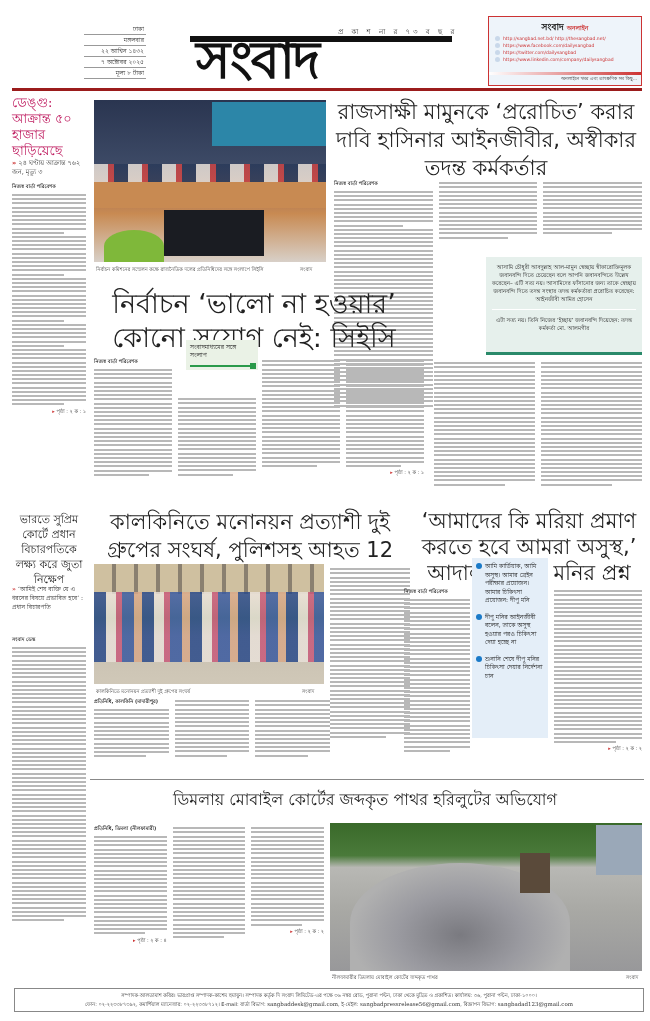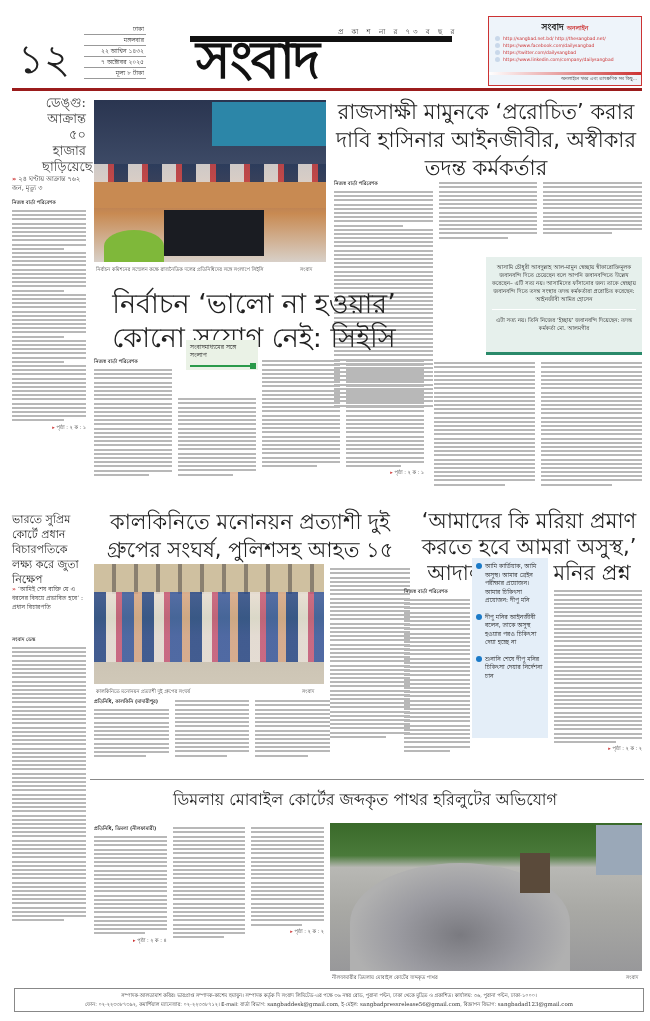--- a/index.html
+++ b/index.html
@@ -17,21 +17,21 @@
   .web-box { position: absolute; left: 488px; top: 16px; width: 154px; height: 70px; border: 1px solid #c33; background: #eef4fa; padding: 3px 6px; }
   .web-box .wb-title { font-size: 9px; font-weight: bold; text-align: center; color: #111; }
   .web-box .wb-title span { color: #c33; font-size: 6px; margin-left: 3px; }
   .web-box .wb-link { font-size: 4.5px; color: #c33; line-height: 7px; display: flex; align-items: center; gap: 3px; }
   .web-box .wb-link i { display: inline-block; width: 5px; height: 5px; border-radius: 50%; background: #c9d8ea; }
   .web-box .wb-strip { position: absolute; left: 0; bottom: 10px; width: 100%; height: 3px; background: linear-gradient(90deg, #fff, #c33); }
   .web-box .wb-foot { position: absolute; right: 4px; bottom: 2px; font-size: 4.5px; color: #333; }
   .red-rule { position: absolute; left: 12px; top: 88px; width: 630px; height: 3px; background: #9b1c1c; }
 
   .col-left { position: absolute; left: 12px; top: 95px; width: 74px; }
-  .h-small { font-size: 13px; line-height: 16px; color: #404040; font-family: "DejaVu Serif", serif; text-align: right; margin-left: 30px; }
+  .h-small { font-size: 13px; line-height: 16px; color: #be185d; font-family: "DejaVu Serif", serif; text-align: left; }
   .sub-point { font-size: 6.5px; color: #333; line-height: 9px; }
   .sub-point b { color: #c33; }
   .byline { font-size: 5px; color: #333; margin: 6px 0 3px; font-weight: bold; }
   .body-lines { width: 100%; }
   .body-lines i { display: block; height: 2px; background: #b8b8b8; margin: 2.2px 0; }
   .body-lines i.s { width: 70%; }
   .cont { font-size: 5px; color: #333; text-align: right; margin-top: 2px; }
   .cont b { color: #c33; }
 
   .photo { position: absolute; overflow: hidden; }
@@ -53,21 +53,21 @@
   .cols { position: absolute; display: flex; gap: 6px; }
   .col { flex: 1; }
 
   .quote-box { position: absolute; left: 486px; top: 257px; width: 156px; height: 98px; background: #e6f0ec; border-bottom: 3px solid #2a8a6a; padding: 6px; font-size: 5.5px; line-height: 8px; text-align: center; color: #222; }
   .quote-box .sep { height: 1px; background: #fff; margin: 6px 0; }
 
   .green-box { position: absolute; left: 186px; top: 340px; width: 72px; height: 30px; background: #eaf2e6; font-size: 6px; line-height: 8px; padding: 3px 4px; color: #222; }
   .green-box .gbar { position: absolute; left: 4px; bottom: 3px; width: 62px; height: 2px; background: #2a9a4a; }
   .green-box .gbar:after { content: ""; position: absolute; right: -4px; top: -2px; width: 6px; height: 6px; background: #2a9a4a; }
 
-  .h-mid-left { position: absolute; left: 12px; top: 512px; width: 74px; font-size: 11px; line-height: 15px; text-align: left; font-family: "DejaVu Serif", serif; }
+  .h-mid-left { position: absolute; left: 12px; top: 512px; width: 74px; font-size: 11px; line-height: 15px; text-align: center; font-family: "DejaVu Serif", serif; }
   .sub-mid { position: absolute; left: 12px; top: 584px; width: 74px; font-size: 6px; line-height: 9px; color: #333; }
   .sub-mid b { color: #c33; }
 
   .photo-clash { left: 94px; top: 564px; width: 230px; height: 120px; background: linear-gradient(180deg, #d8c8a8 0%, #e8d8b8 25%, #8aa86a 45%, #c8c0b0 60%, #d0c8b8 100%); }
   .photo-clash .bld { position: absolute; left: 0; top: 0; width: 230px; height: 30px; background: repeating-linear-gradient(90deg, #cfc0a0 0 18px, #8a8070 18px 22px); }
   .photo-clash .crowd { position: absolute; left: 0; top: 28px; width: 230px; height: 70px; background: repeating-linear-gradient(90deg, #2a4a8a 0 12px, #e8e0d8 12px 22px, #c85a7a 22px 28px, #3a5aa0 28px 40px, #d8a888 40px 48px); opacity: 0.85; }
 
   .blue-box { position: absolute; left: 472px; top: 558px; width: 76px; height: 180px; background: #e4eef8; padding: 4px; font-size: 6px; line-height: 8.5px; color: #222; }
   .blue-box .bq { display: flex; gap: 3px; margin-bottom: 8px; }
   .blue-box .bq .bullet { flex: 0 0 6px; height: 6px; border-radius: 50%; background: #1a7ac8; margin-top: 1px; }
@@ -79,21 +79,20 @@
   .photo-stones .machine { position: absolute; left: 190px; top: 30px; width: 30px; height: 40px; background: #5a4a3a; }
 
   .footer { position: absolute; left: 14px; top: 988px; width: 630px; height: 24px; border: 1px solid #888; font-size: 5px; line-height: 9px; text-align: center; color: #333; padding-top: 2px; }
   .footer .fl2 { font-size: 5px; }
   .footer .fl2 .mail { font-family: "DejaVu Serif", serif; font-size: 5.5px; }
 </style>
 </head>
 <body>
 
 <div class="masthead">
-  <div class="page-num">১২</div>
   <div class="date-box">
     <div>ঢাকা</div>
     <div>মঙ্গলবার</div>
     <div>২২ আশ্বিন ১৪৩২</div>
     <div>৭ অক্টোবর ২০২৫</div>
     <div>মূল্য ৮ টাকা</div>
   </div>
   <div class="logo">
     <div class="bar"></div>
     <div class="text">সংবাদ</div>
@@ -556,21 +555,21 @@
       <i></i>
       <i></i>
       <i></i>
       <i></i>
       <i></i>
       <i></i>
       <i class="s"></i>
     </div>
 </div>
 
-<div class="headline h3">কালকিনিতে মনোনয়ন প্রত্যাশী দুই গ্রুপের সংঘর্ষ, পুলিশসহ আহত ১৫</div>
+<div class="headline h3">কালকিনিতে মনোনয়ন প্রত্যাশী দুই গ্রুপের সংঘর্ষ, পুলিশসহ আহত 12</div>
 <div class="photo photo-clash">
   <div class="bld"></div>
   <div class="crowd"></div>
 </div>
 <div class="caption" style="left:96px;top:688px;width:200px;">কালকিনিতে মনোনয়ন প্রত্যাশী দুই গ্রুপের সংঘর্ষ</div>
 <div class="caption" style="left:302px;top:688px;">সংবাদ</div>
 <div class="cols" style="left:94px;top:698px;width:236px;">
   <div class="col">
     <div class="byline" style="margin-top:0">প্রতিনিধি, কালকিনি (মাদারীপুর)</div>
     <div class="body-lines">

